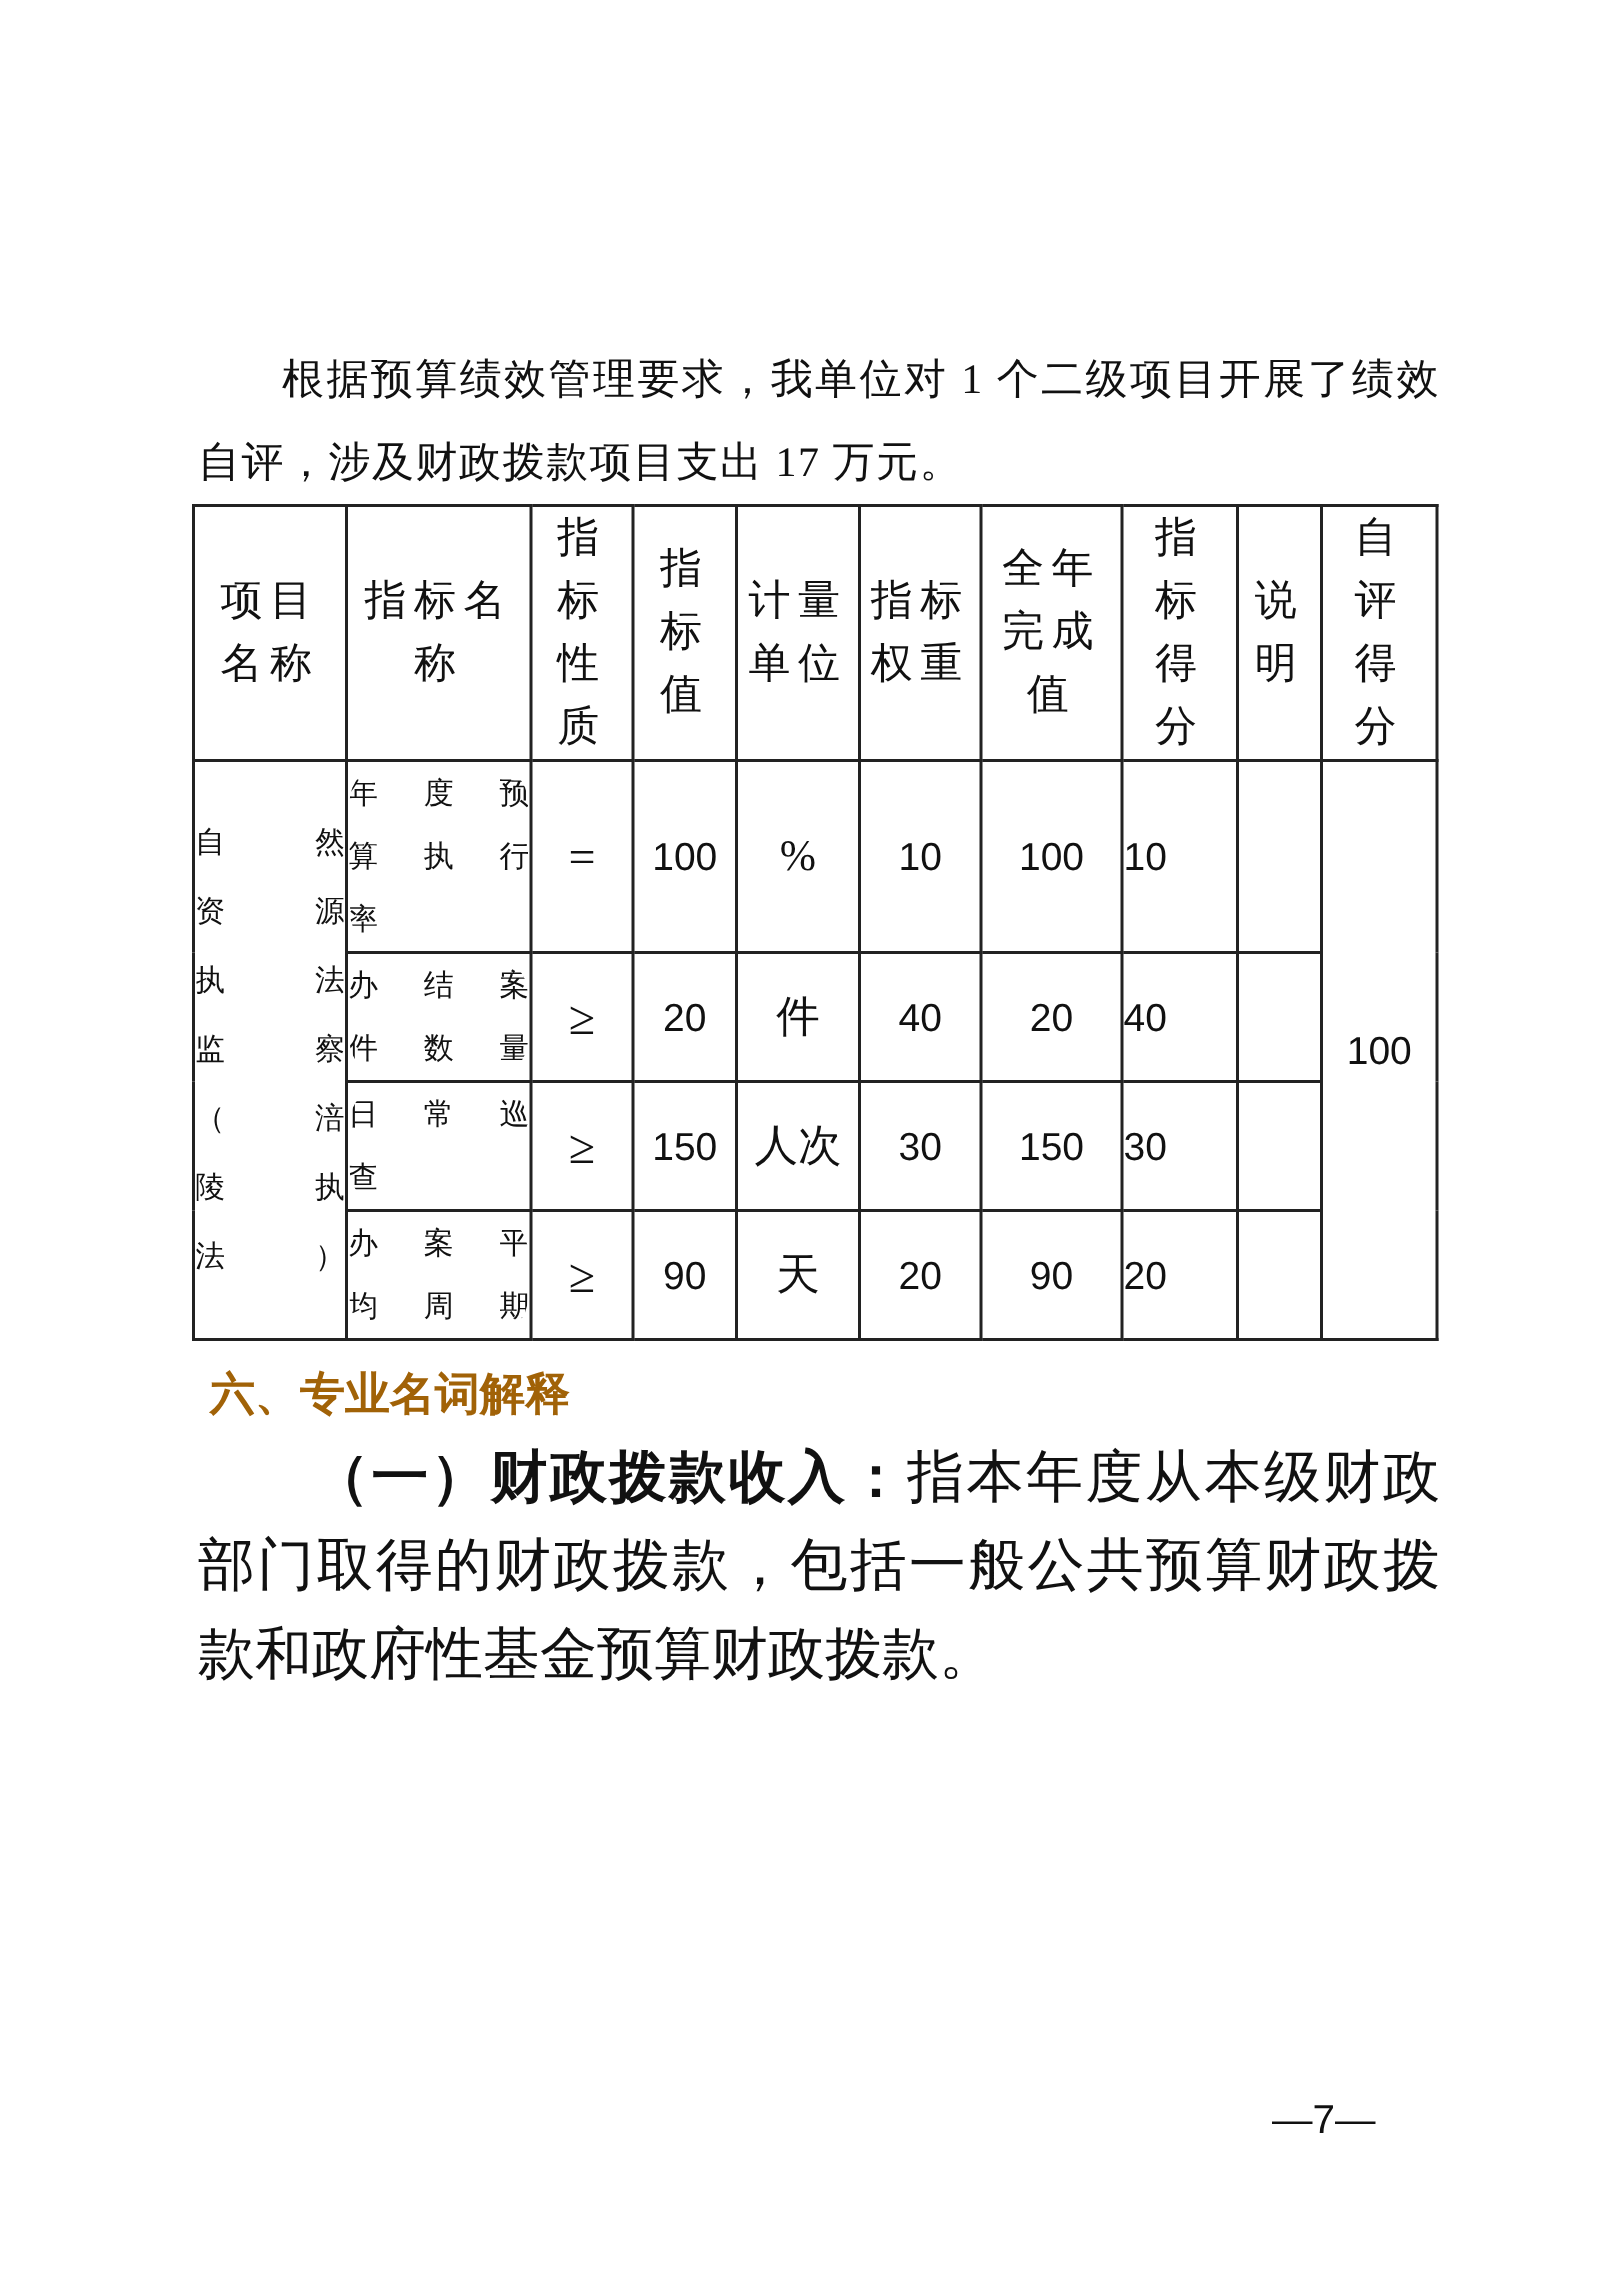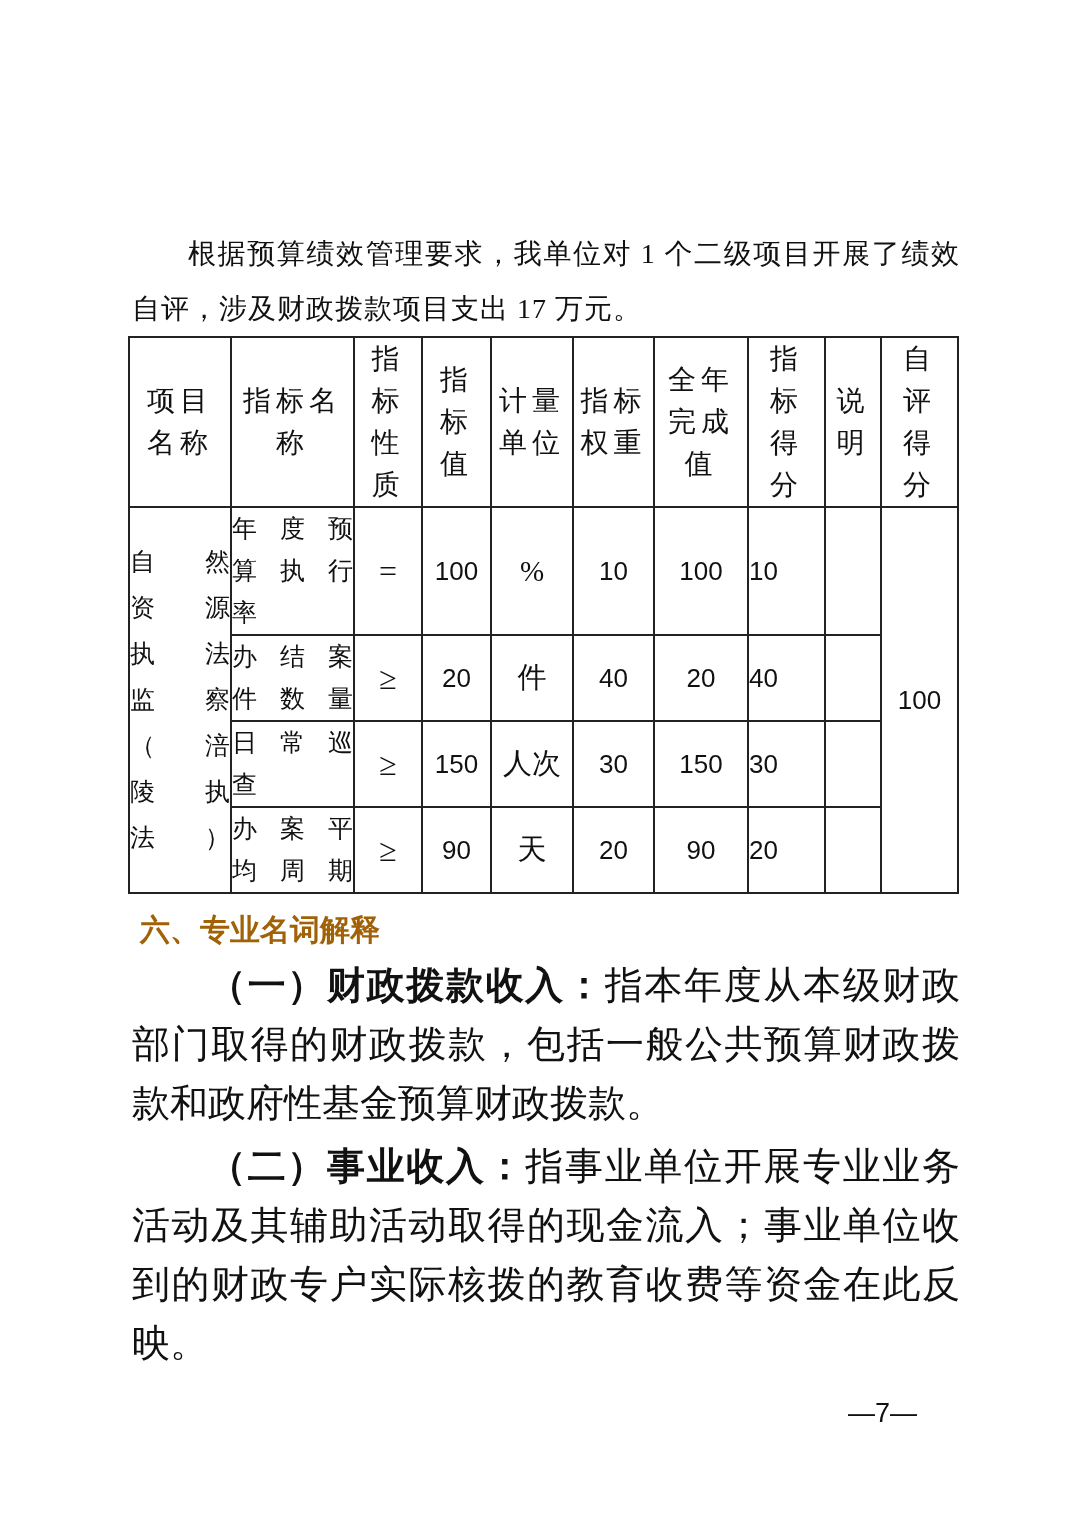--- a/index.html
+++ b/index.html
@@ -52,25 +52,26 @@
   tr.tr-r3{height:86px;}
   tr.tr-r4{height:84px;}
   th.hcell{
     font-size:28px;
     line-height:42px;
     white-space:pre-line;
     text-align:center;
     letter-spacing:5px;
   }
   td.dist{
-    font-size:25px;
+    font-size:20px;
     white-space:pre-line;
     text-align:justify;
     text-align-last:justify;
     padding:0 9px;
+    border-radius:28px;
   }
   td.project{line-height:46px;}
   td.ind{line-height:42px;}
   td.num{
     font-family:Liberation Sans, sans-serif;
     font-size:26px;
     text-align:center;
   }
   td.nature{
     font-size:32px;
@@ -221,18 +222,17 @@
           <td class="num score-left">20</td>
           <td class="note"></td>
         </tr>
       </tbody>
     </table>
 
     <h2 class="sect">六、专业名词解释</h2>
 
     <p class="p-def p-def1"><span class="term">（一）财政拨款收入：</span><span>指本年度从本级财政部门取得的财政拨款，包括一般公共预算财政拨款和政府性基金预算财政拨款。</span></p>
 
-    <p class="p-def p-def2"><span class="term">（二）事业收入：</span><span>指事业单位开展专业业务活动及其辅助活动取得的现金流入；事业单位收到的财政专户实际核拨的教育收费等资金在此反映。</span></p>
 
   </div>
 
   <div class="page-number">—7—</div>
 </div>
 
 </body></html>

